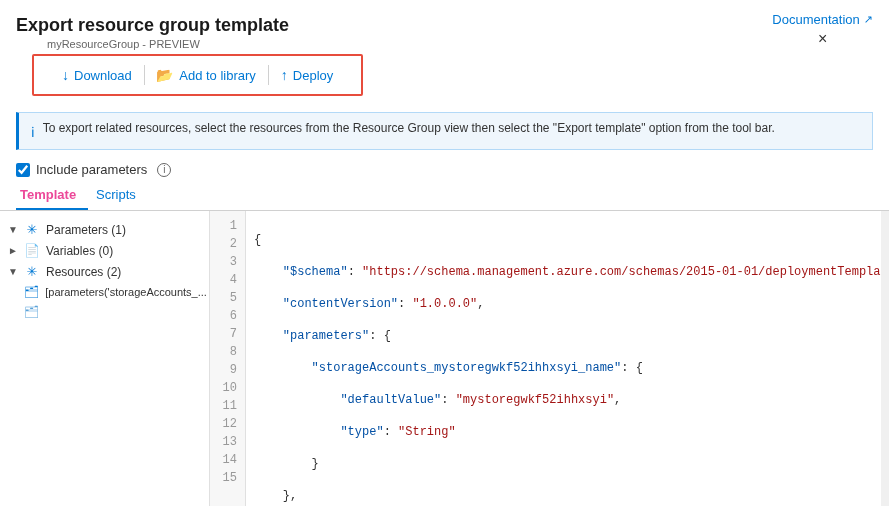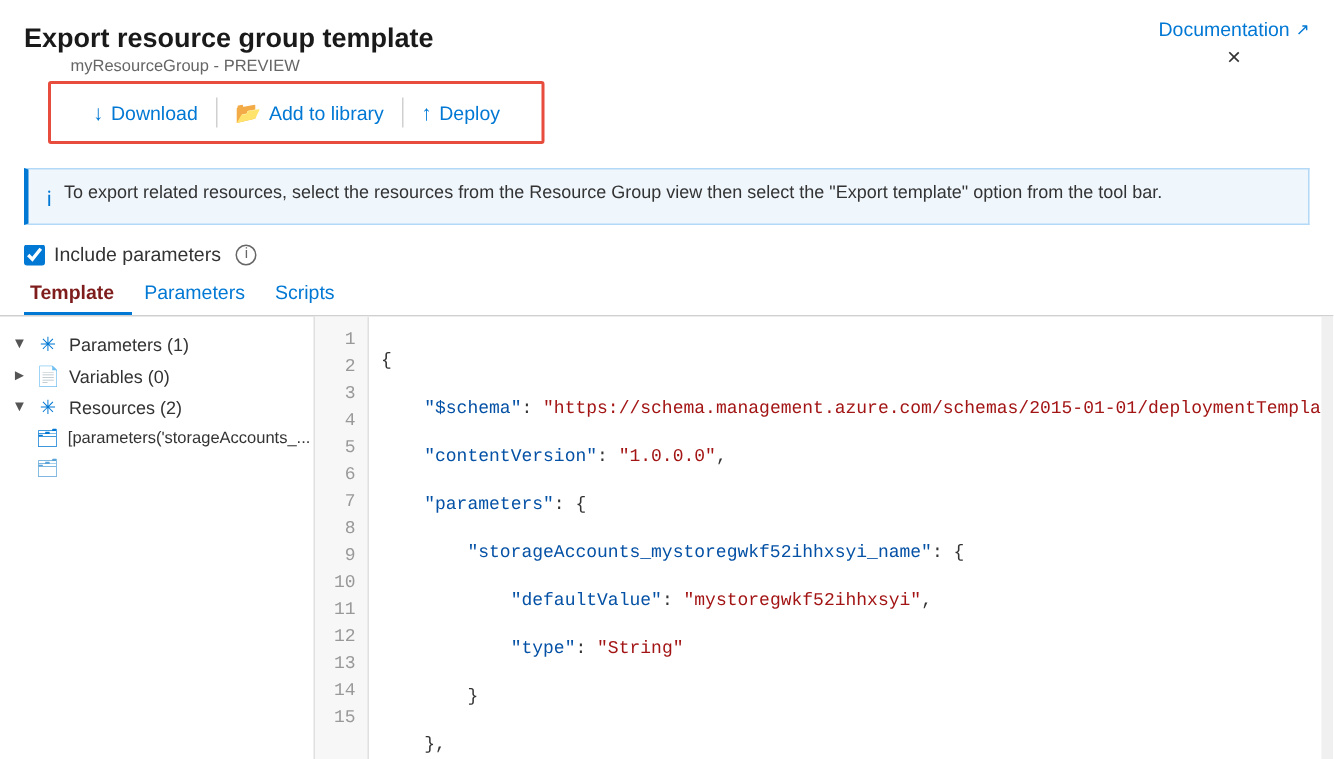--- a/index.html
+++ b/index.html
@@ -150,21 +150,21 @@
     .tab {
       padding: 6px 12px 6px 4px;
       cursor: pointer;
       font-size: 13px;
       color: #0078d4;
       border-bottom: 2px solid transparent;
       margin-right: 4px;
     }
 
     .tab.active {
-      color: #7f1d1d;
+      color: #ec4899;
       border-bottom: 2px solid #0078d4;
       font-weight: 600;
     }
 
     .main-content {
       display: flex;
       height: calc(506px - 195px);
       overflow: hidden;
     }
 
@@ -311,21 +311,20 @@
 </div>
 
 <div class="checkbox-row">
   <input type="checkbox" checked="" style="">
   <label>Include parameters</label>
   <span class="info-circle">i</span>
 </div>
 
 <div class="tabs">
   <div class="tab active">Template</div>
-  <div class="tab">Parameters</div>
   <div class="tab">Scripts</div>
 </div>
 
 <div class="main-content">
 
   <div class="sidebar">
 
     <div class="sidebar-item">
       <span class="arrow">▼</span>
       <span class="item-icon icon-params">✳</span>

